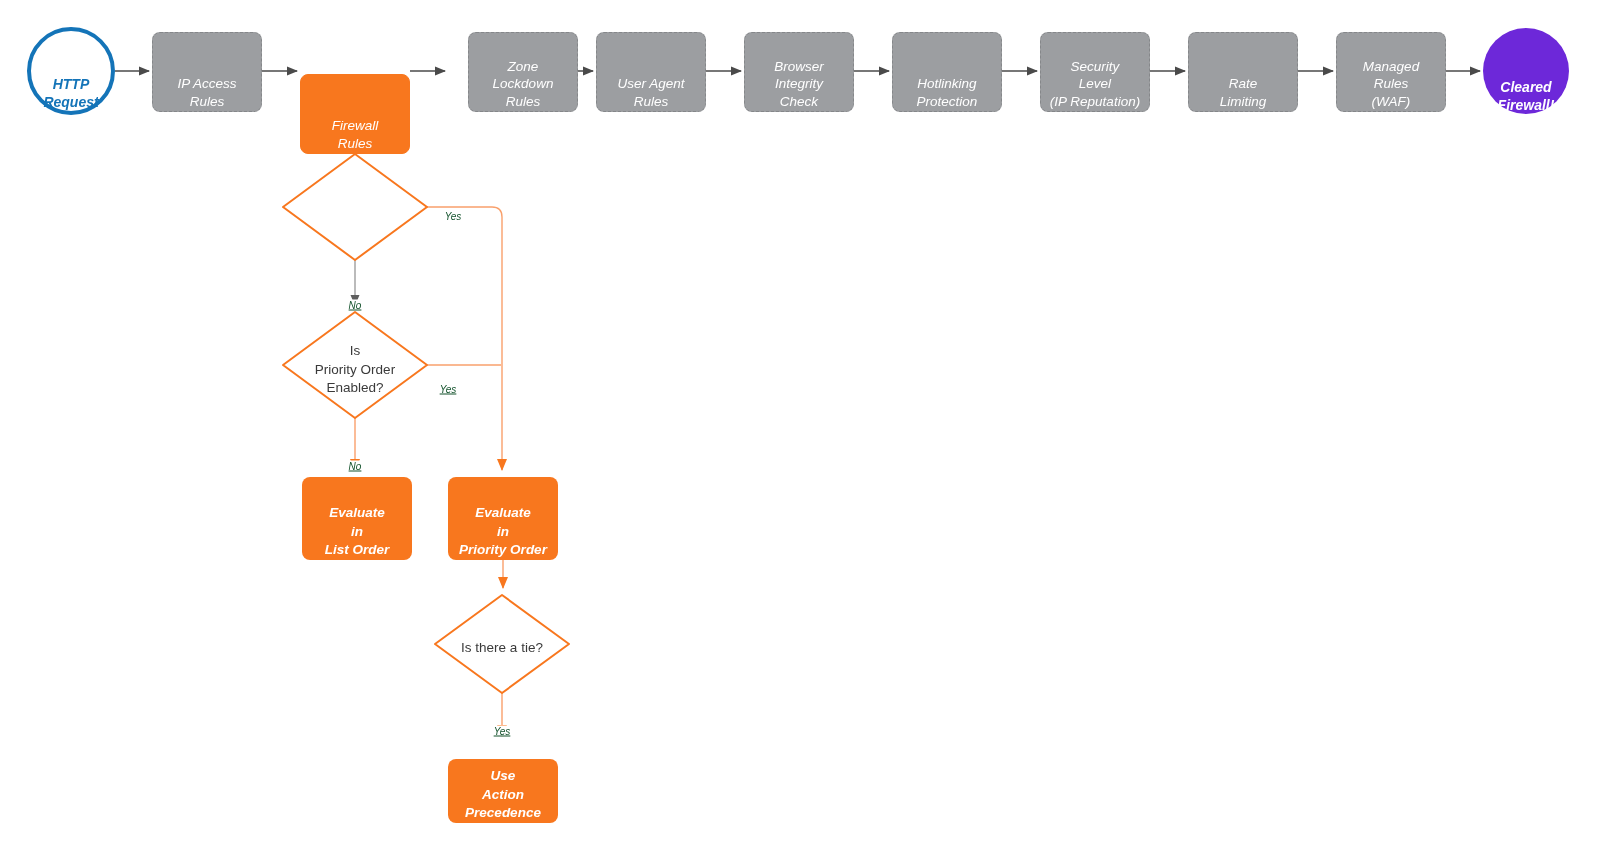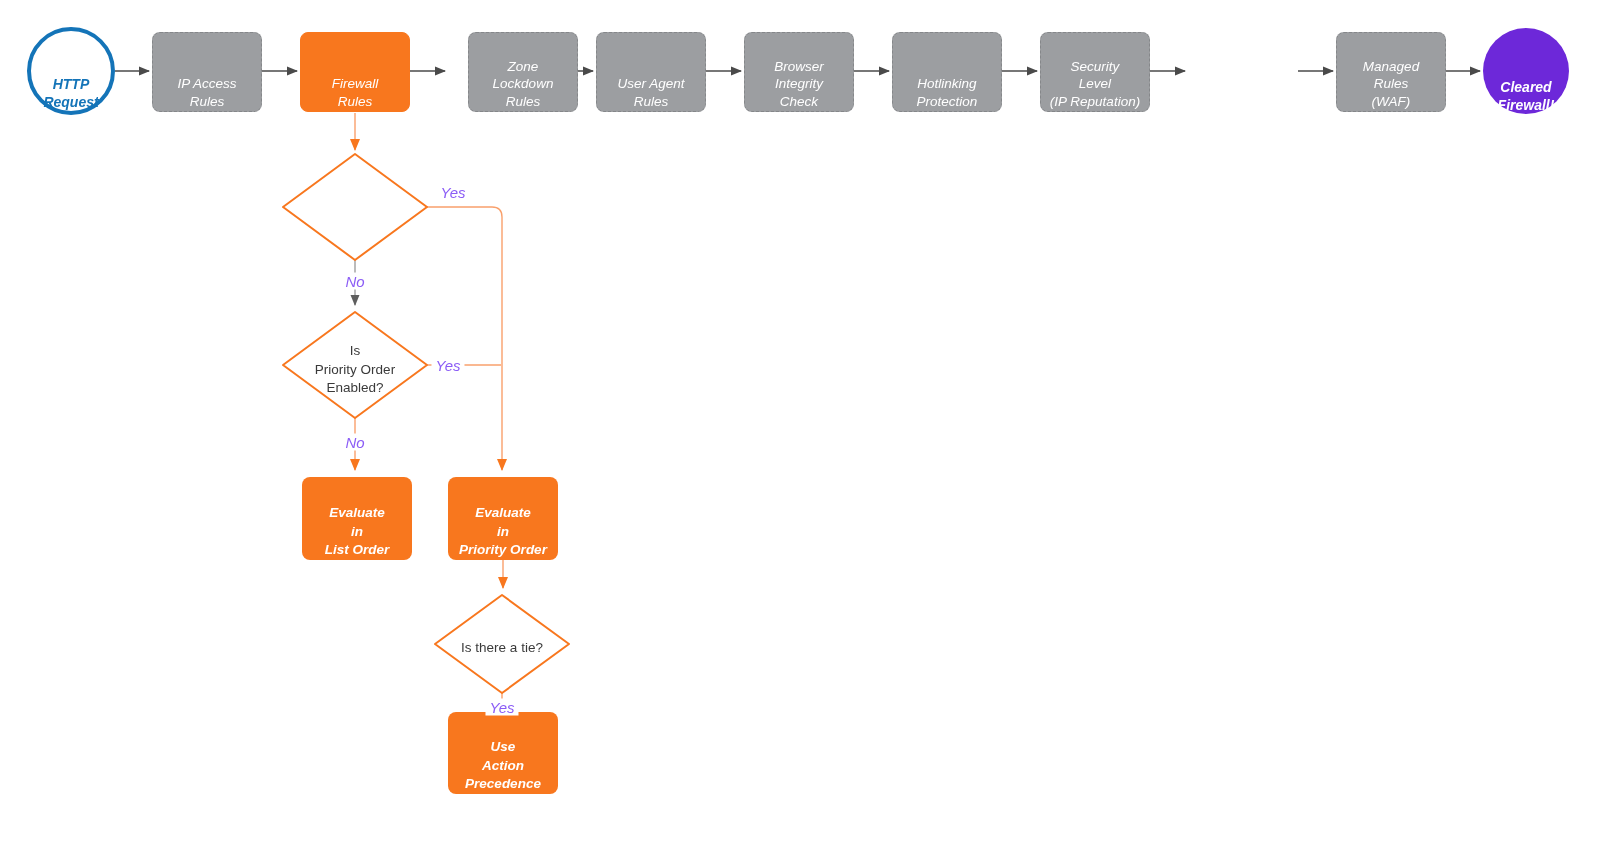--- a/index.html
+++ b/index.html
@@ -8,40 +8,40 @@
     font-family:"Liberation Sans",sans-serif;overflow:hidden;
   }
   #connector-svg{position:absolute;left:0;top:0;width:1600px;height:858px;}
   .node{position:absolute;display:flex;align-items:flex-end;justify-content:center;
     text-align:center;white-space:pre-line;box-sizing:border-box;}
   .step{
     width:110px;height:80px;top:32px;border-radius:8px;
     background:#9C9EA1;border:1px dashed #85878A;
     color:#ffffff;font-style:italic;font-size:13.5px;line-height:1.32;
   }
-  .step.highlight{background:#F8771E;border:1px solid #F8771E;}
+  .step.highlight{background:#F8771E;border:1px solid #F8771E;margin-top:42px;}
   .action{
     width:110px;height:83px;border-radius:8px;background:#F8771E;
     color:#ffffff;font-style:italic;font-size:13.5px;line-height:1.38;font-weight:bold;
   }
   .terminal{
     border-radius:50%;font-weight:bold;font-style:italic;font-size:14px;line-height:1.25;
   }
   .terminal.start{left:27px;top:27px;width:88px;height:88px;
     background:#ffffff;border:4px solid #1474B8;color:#1474B8;}
   .terminal.end{left:1483px;top:28px;width:86px;height:86px;
     background:#6d28d9;color:#ffffff;}
   .diamond-text{
     color:#3A3A3A;font-size:13.5px;line-height:1.38;font-style:normal;
   }
   .edge-label{
     position:absolute;transform:translate(-50%,-50%);
-    font-style:italic;font-size:15px;color:#8b5cf6;white-space:nowrap;
+    font-style:italic;font-size:10px;color:#14532d;white-space:nowrap;margin-top:24px;
   }
-  .edge-label.on-line{background:#ffffff;padding:0 4px;}
+  .edge-label.on-line{background:#ffffff;padding:0 4px;text-decoration:underline;}
 </style>
 </head>
 <body>
 
 <div id="canvas">
 
   <svg id="connector-svg" viewBox="0 0 1600 858" xmlns="http://www.w3.org/2000/svg">
     <defs>
       <marker id="mDark" markerWidth="13" markerHeight="11" refX="11" refY="5.5" orient="auto" markerUnits="userSpaceOnUse">
         <path d="M1,1 L12,5.5 L1,10 Z" fill="#4A4A4A"></path>
@@ -117,20 +117,24 @@
   </div>
   <div class="node step" style="left:892px">
     <span>Hotlinking
 Protection</span>
   </div>
   <div class="node step" style="left:1040px">
     <span>Security
 Level
 (IP Reputation)</span>
   </div>
+  <div class="node step" style="left:1188px">
+    <span>Rate
+Limiting</span>
+  </div>
   <div class="node step" style="left:1336px">
     <span>Managed
 Rules
 (WAF)</span>
   </div>
 
   <div class="node diamond-text" style="left:285px;top:332px;width:140px;height:66px">Is
 Priority Order
 Enabled?</div>
   <div class="node diamond-text" style="left:437px;top:630px;width:130px;height:28px">Is there a tie?</div>
@@ -138,21 +142,21 @@
   <div class="node action" style="left:302px;top:477px">
     <span>Evaluate
 in
 List Order</span>
   </div>
   <div class="node action" style="left:448px;top:477px">
     <span>Evaluate
 in
 Priority Order</span>
   </div>
-  <div class="node action" style="left:448px;top:712px;height:82px">
+  <div class="node action" style="left:448px;top:759px;height:64px">
     <span>Use
 Action
 Precedence</span>
   </div>
 
   <div class="edge-label" style="left:453px;top:192px">Yes</div>
   <div class="edge-label on-line" style="left:355px;top:281px">No</div>
   <div class="edge-label on-line" style="left:448px;top:365px">Yes</div>
   <div class="edge-label on-line" style="left:355px;top:442px">No</div>
   <div class="edge-label on-line" style="left:502px;top:707px">Yes</div>

